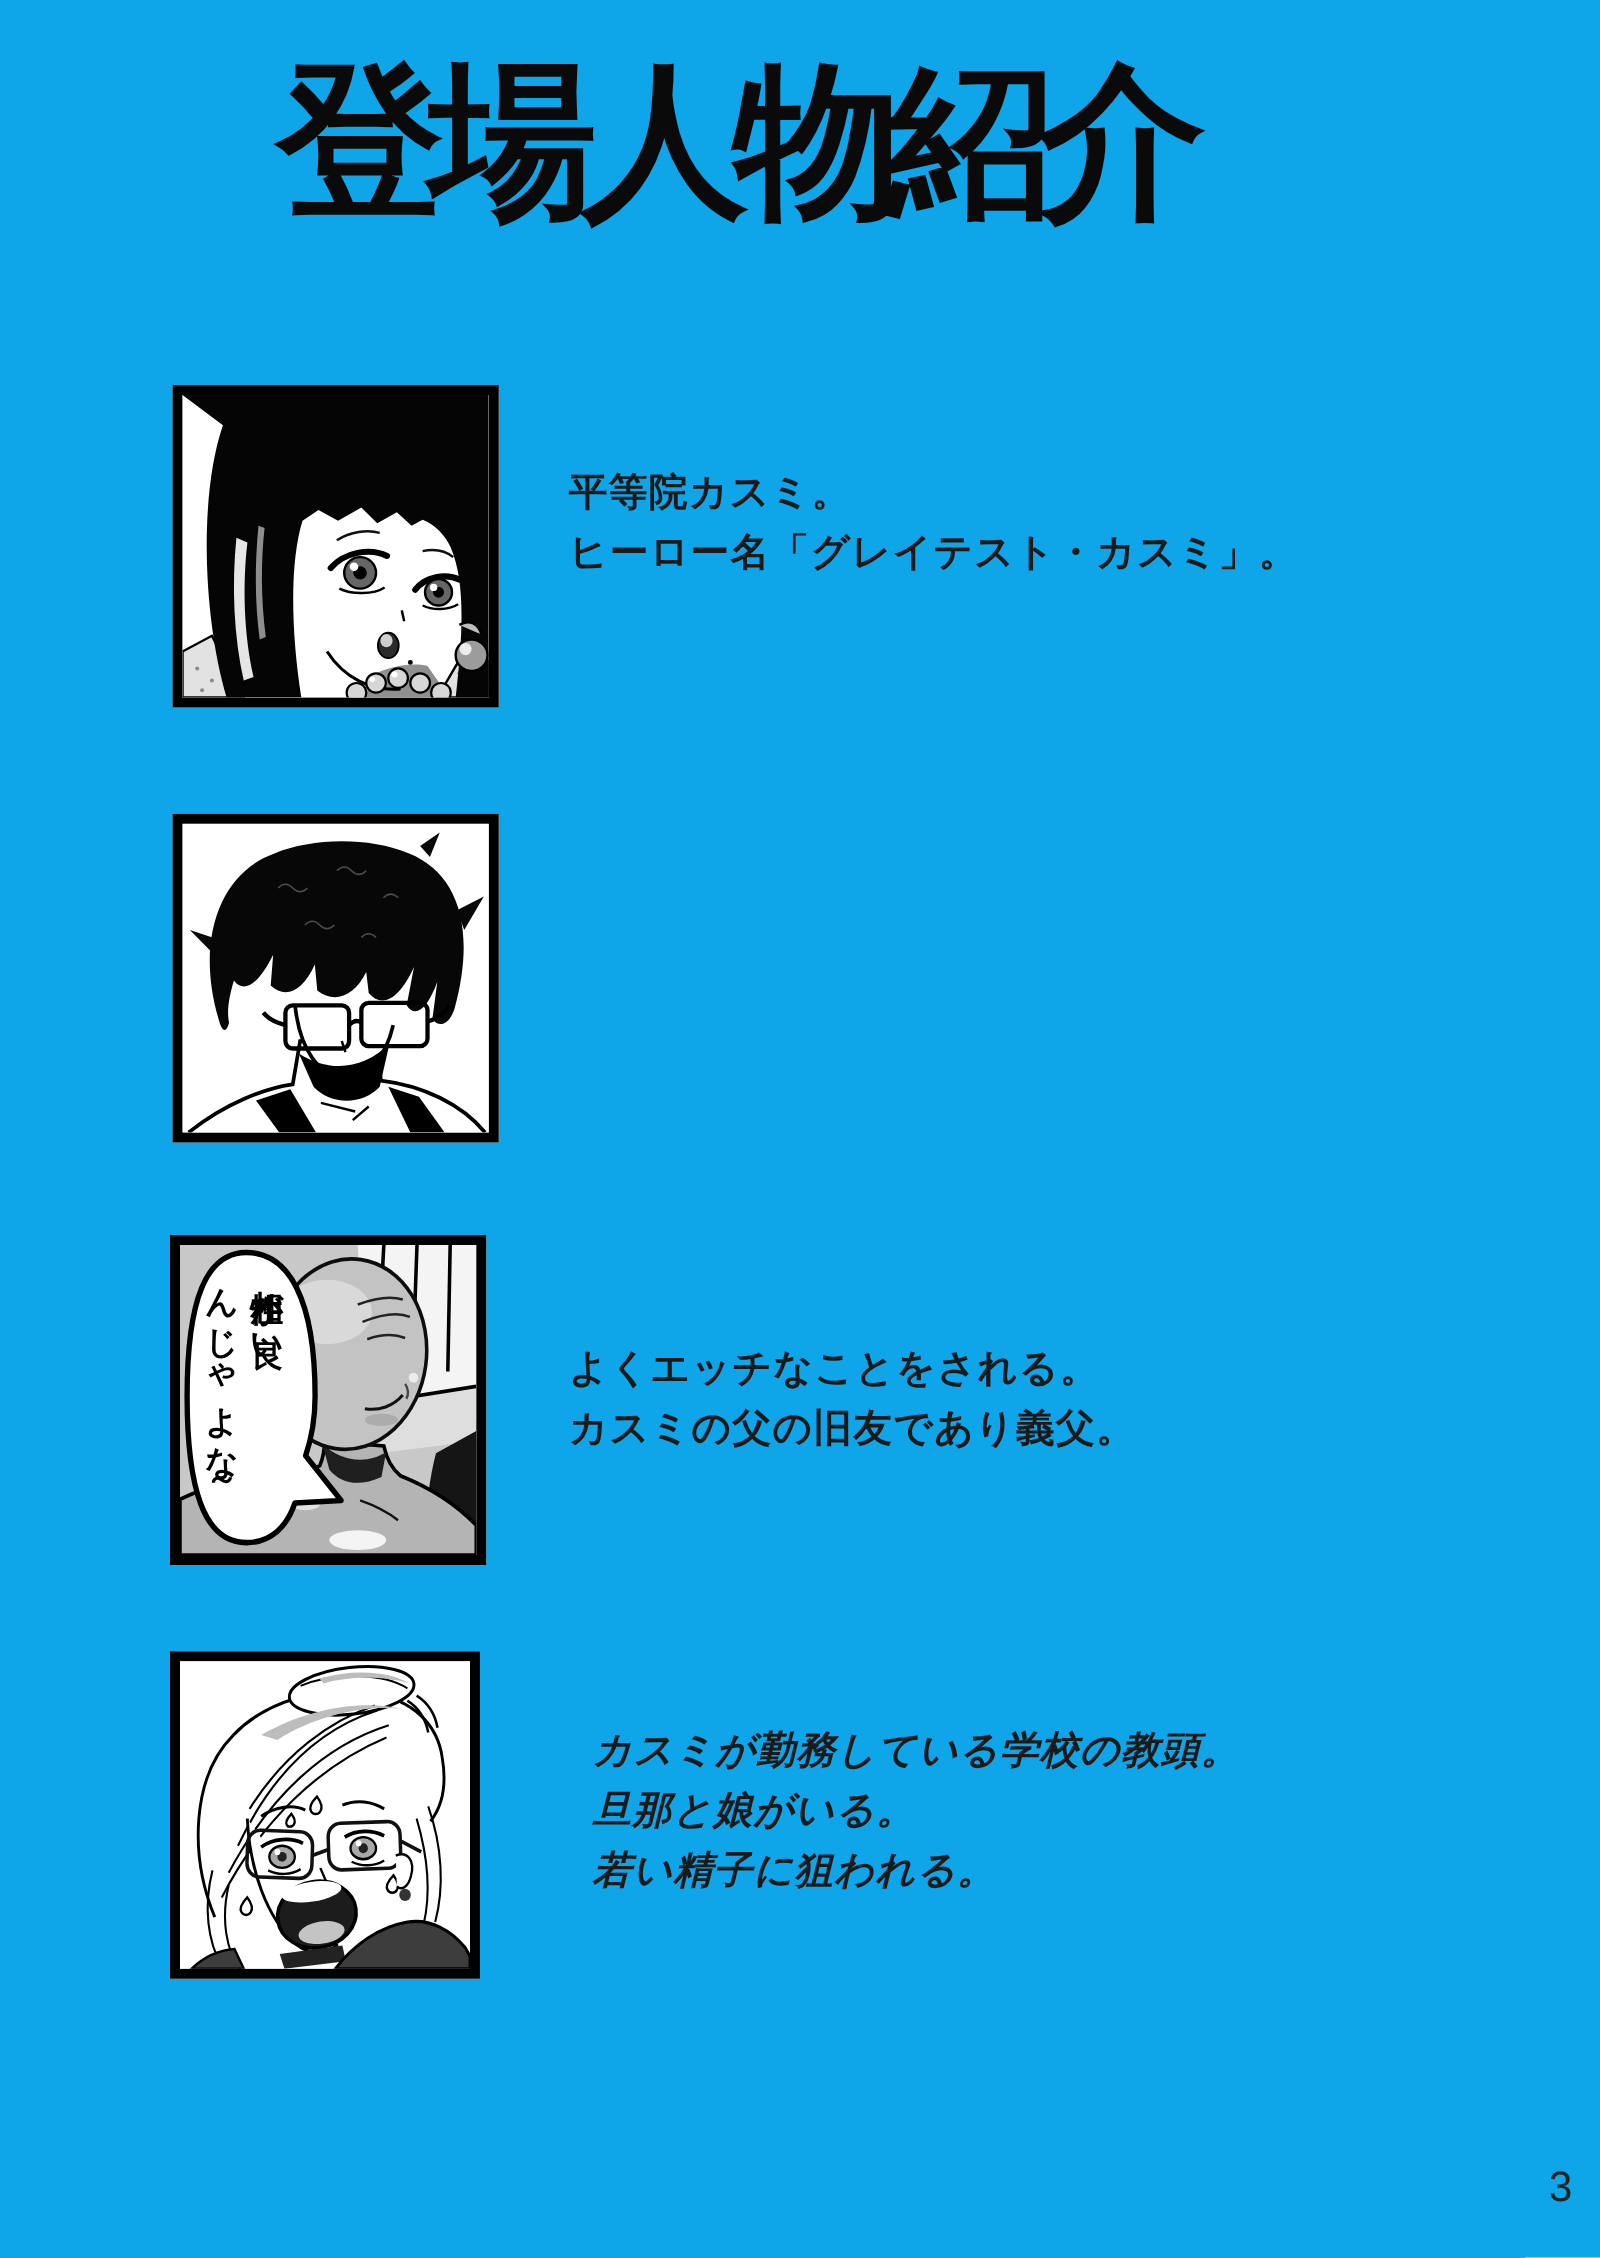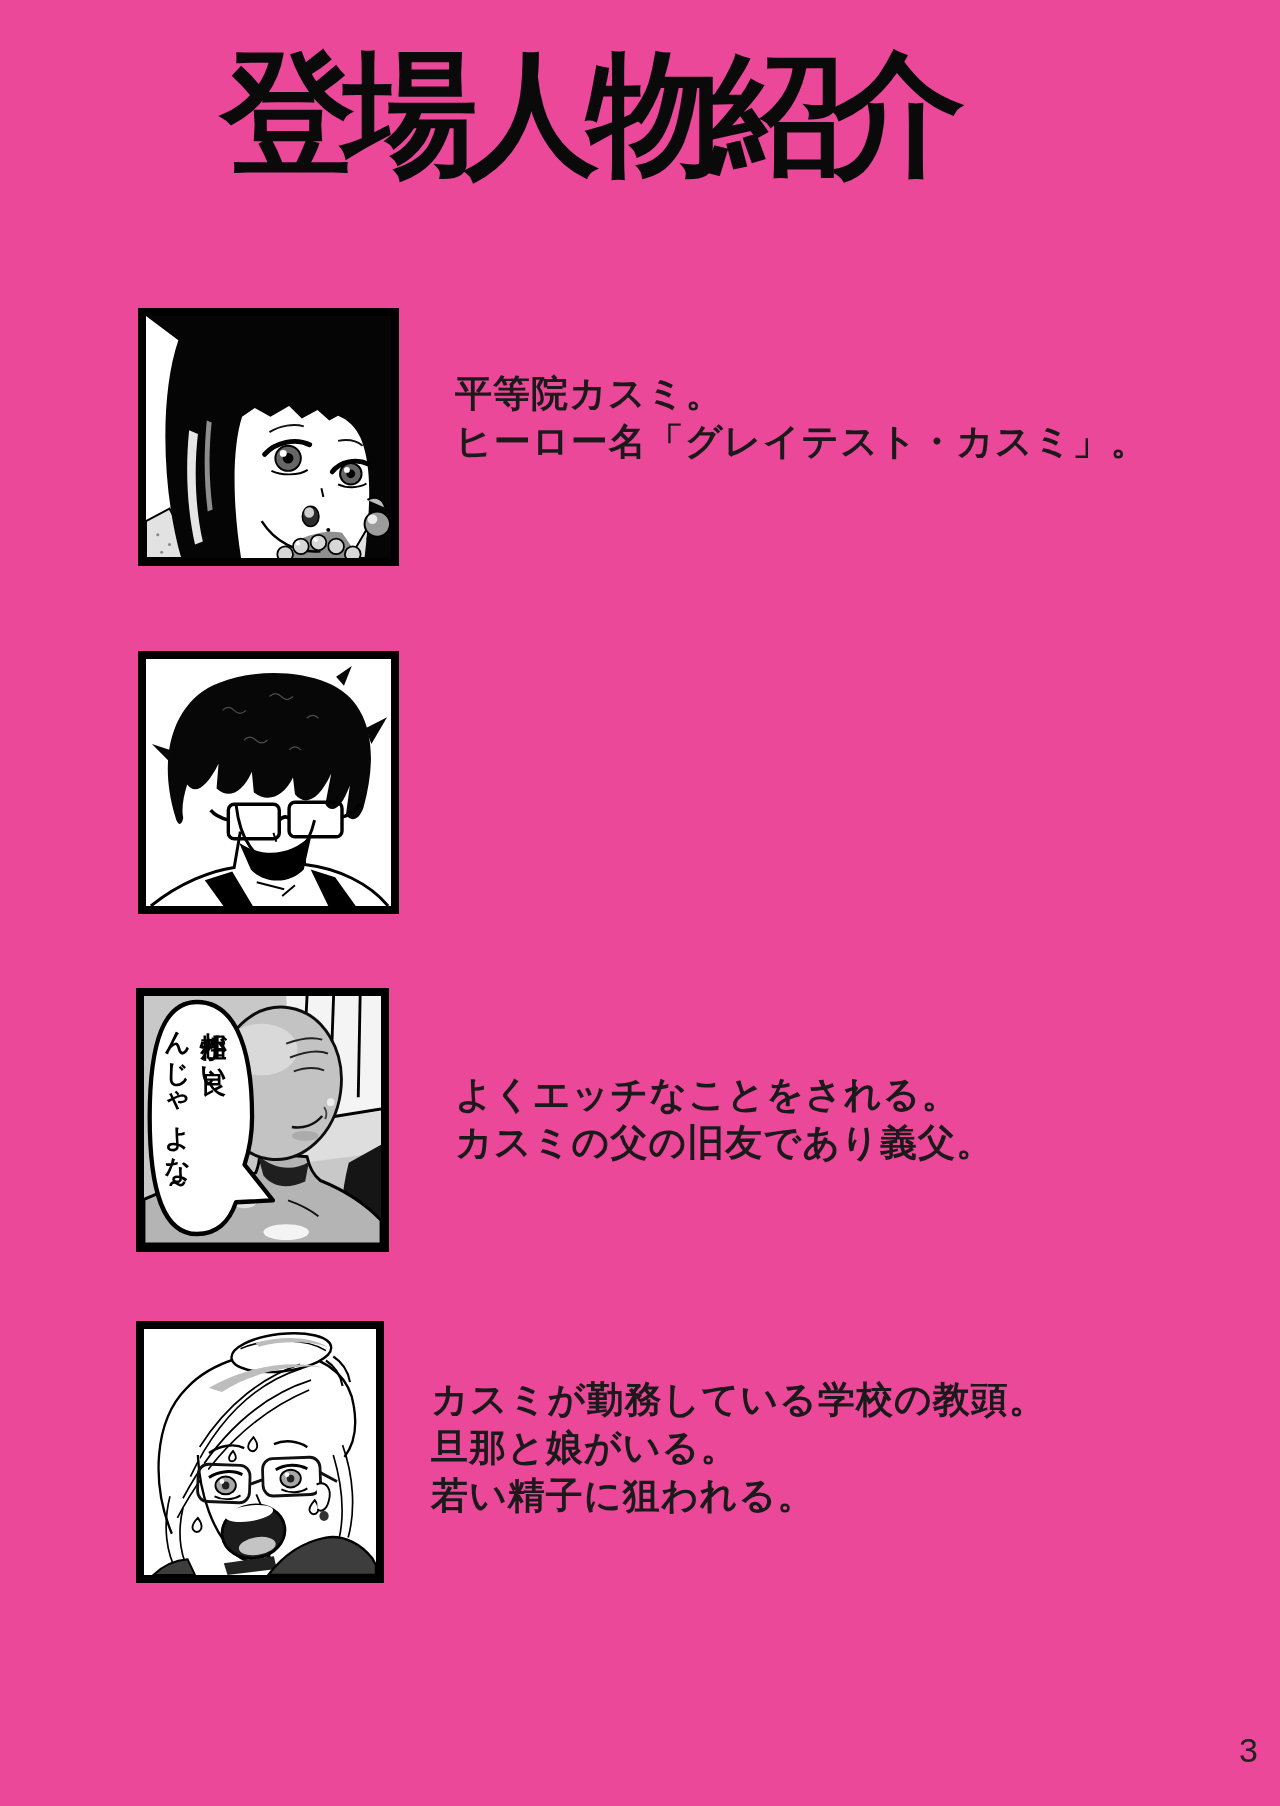--- a/index.html
+++ b/index.html
@@ -1,31 +1,31 @@
 <!DOCTYPE html>
 <html><head>
 <meta charset="utf-8">
 <style>
   html,body{margin:0;padding:0;background:#ffffff;}
   .page{
-    position:relative;width:1280px;height:1806px;background:#ec4899;
+    position:relative;width:1280px;height:1806px;background:#0ea5e9;
     overflow:hidden;font-family:"Liberation Serif","DejaVu Serif",serif;color:#111;
   }
   .title{
     position:absolute;top:44px;left:0;width:1174px;text-align:center;
     font-family:"Liberation Sans","DejaVu Sans",sans-serif;
     font-weight:900;font-size:134px;line-height:1.05;letter-spacing:-12px;color:#0a0a0a;
     white-space:nowrap;
   }
   .frame{
     position:absolute;border:8px solid #000;background:#fff;box-sizing:border-box;
   }
   .frame svg{display:block;width:100%;height:100%;}
   .desc{
-    position:absolute;font-size:37px;line-height:48px;letter-spacing:1px;
+    position:absolute;font-size:31px;line-height:48px;letter-spacing:1px;
     font-weight:600;color:#1a1a1a;white-space:nowrap;
   }
   .bubble-text{
     position:absolute;left:10px;top:16px;height:206px;width:78px;
     writing-mode:vertical-rl;text-orientation:upright;
     font-family:"Liberation Sans","DejaVu Sans",sans-serif;
     font-weight:700;font-size:26px;line-height:36px;letter-spacing:2px;
     color:#000;text-align:start;
   }
   .bubble-text span{display:block;}
@@ -265,21 +265,21 @@
       </g>
 
       <path d="M186,158 C196,154 203,162 199,175 C197,183 191,187 187,183" fill="#ffffff" stroke="#000" stroke-width="2"></path>
       <circle cx="194" cy="190" r="5" fill="#333"></circle>
 
       <polygon points="86,238 140,231 143,244 90,250" fill="#222"></polygon>
       <path d="M134,250 C150,230 172,216 196,212 C216,209 234,219 246,233 L250,240 V250 Z" fill="#3d3d3d" stroke="#000" stroke-width="2.5"></path>
       <path d="M10,250 C20,241 33,235 47,234 L55,250 Z" fill="#3d3d3d" stroke="#000" stroke-width="2"></path>
     </svg>
   </div>
-  <div class="desc" style="left:431px;top:1376px;">
+  <div class="desc" style="left:474px;top:1376px;font-style:italic;">
     <div>カスミが勤務している学校の教頭。</div>
     <div>旦那と娘がいる。</div>
     <div>若い精子に狙われる。</div>
   </div>
 
   <div class="page-number">3</div>
 
 </div>
 
 </body></html>

